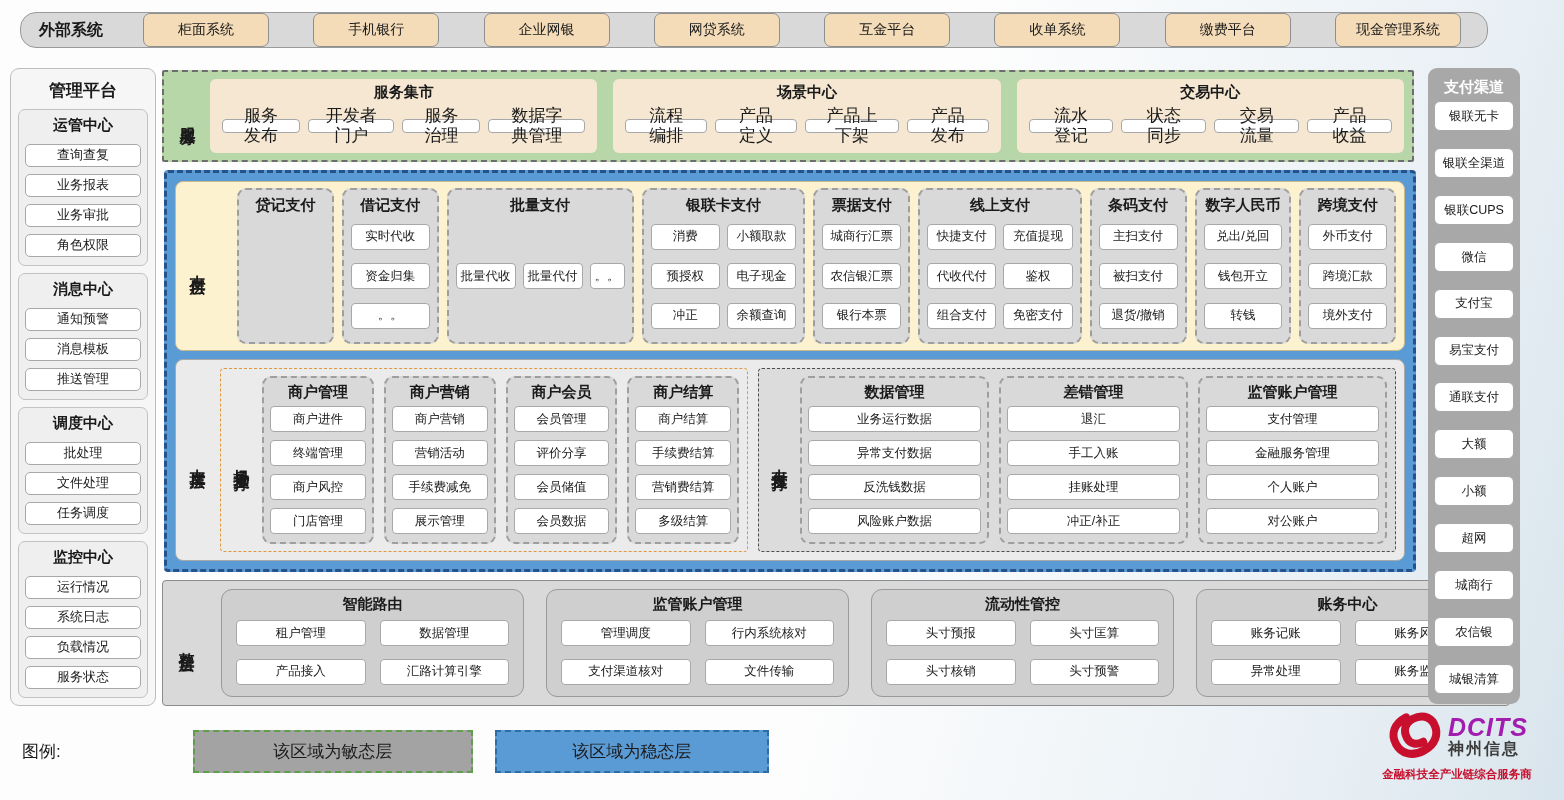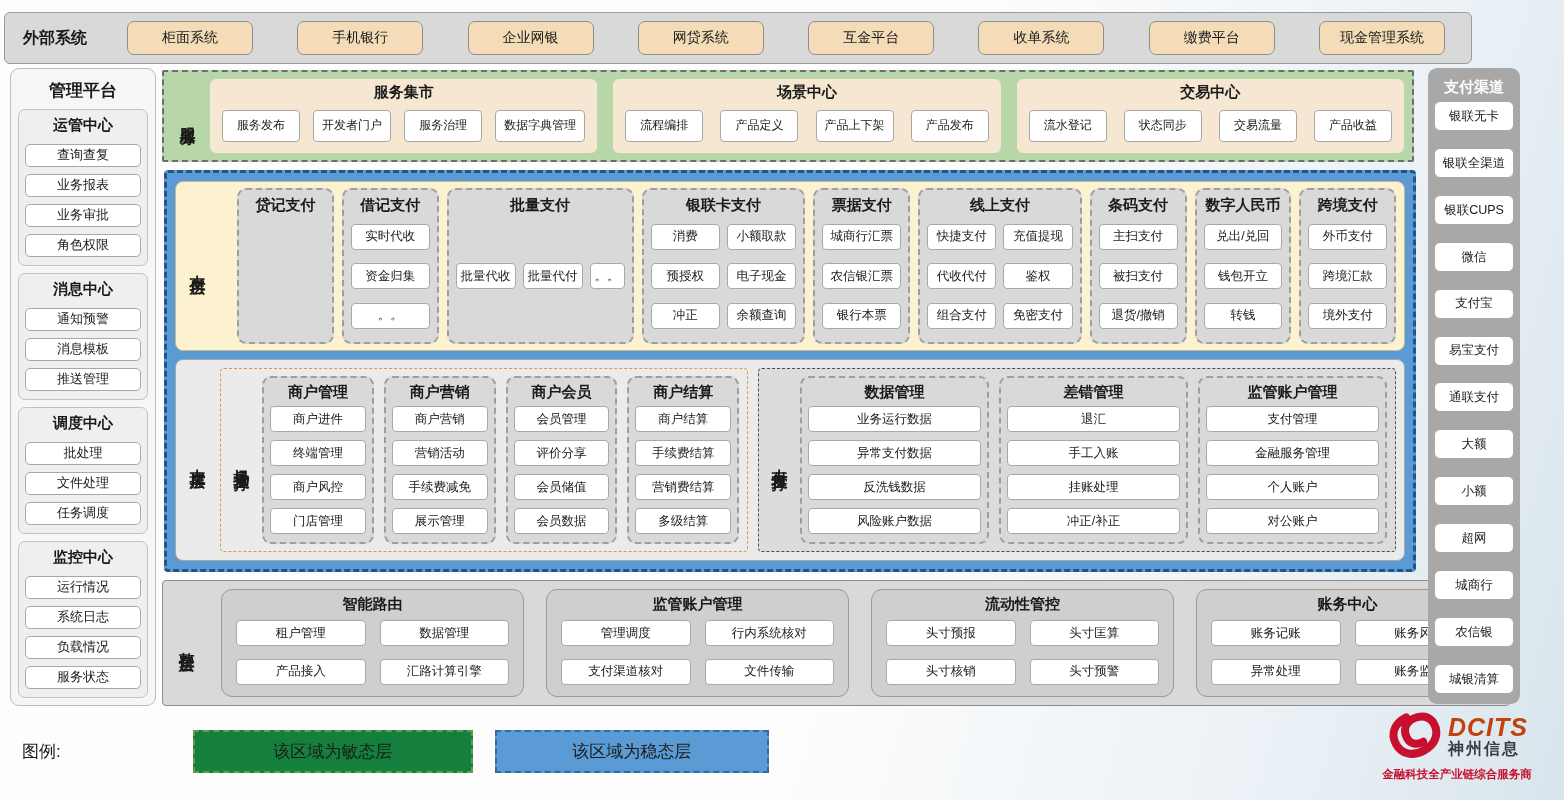--- a/index.html
+++ b/index.html
@@ -10,22 +10,22 @@
   }
   .abs { position:absolute; }
   .btn { background:#fff; border:1px solid #a8a8a8; border-radius:4px;
     text-align:center; font-size:12.5px; display:flex; align-items:center; justify-content:center;
     padding:3px 4px; line-height:1.15; }
   .vlabel { writing-mode:vertical-rl; text-orientation:upright;
     font-weight:bold; font-size:17px; letter-spacing:3px;
     display:flex; align-items:center; justify-content:center; }
 
   
-  #external-bar { left:4px; top:12px; width:1468px; height:52px;
-    background:#d9d9d9; border:1.5px solid #9a9a9a; border-radius:6px;
+  #external-bar { left:20px; top:12px; width:1468px; height:36px;
+    background:#d9d9d9; border:1.5px solid #9a9a9a; border-radius:16px;
     display:flex; align-items:center; padding:0 18px; }
   #external-title { font-weight:bold; font-size:16px; width:96px; flex:none; }
   #external-items { flex:1; display:flex; justify-content:space-between; padding:0 8px; }
   .sys-btn { width:126px; height:34px; background:#f5dcb9; border:1.5px solid #8f8f8f;
     border-radius:7px; font-size:14px; display:flex; align-items:center; justify-content:center; }
 
   
   #management { left:10px; top:68px; width:146px; height:638px;
     background:#f6f6f6; border:1px solid #bdbdbd; border-radius:9px;
     padding:7px 7px; display:flex; flex-direction:column; }
@@ -38,21 +38,21 @@
   
   #service-layer { left:162px; top:70px; width:1252px; height:92px;
     background:#b7d7a8; border:2px dashed #6d6d6d; border-radius:2px;
     display:flex; padding:7px 8px 7px 10px; gap:10px; }
   #service-label { width:26px; font-size:16px; letter-spacing:1px; }
   #service-groups { flex:1; display:flex; gap:16px; }
   .svc-group { flex:1; background:#f6e7d2; border-radius:6px; padding:3px 12px 6px;
     display:flex; flex-direction:column; }
   .svc-title { font-weight:bold; font-size:15px; text-align:center; padding:1px 0 3px; }
   .svc-items { flex:1; display:flex; justify-content:space-between; align-items:center; gap:8px; }
-  .svc-btn { min-width:78px; height:32px; font-size:12px; padding:0 8px; }
+  .svc-btn { min-width:78px; height:14px; font-size:17px; padding:0 16px; }
 
   
   #blue-box { left:164px; top:170px; width:1252px; height:402px;
     background:#5b9bd5; border:3px dashed #26528a; border-radius:4px;
     padding:8px; display:flex; flex-direction:column; gap:8px; }
 
   #payment-layer { height:170px; background:#fdf2cf; border:1px solid #c9b98e;
     border-radius:8px; display:flex; padding:6px 8px; gap:8px; }
   #payment-label { width:26px; font-size:16px; }
   #payment-columns { flex:1; display:flex; gap:8px; }
@@ -92,28 +92,28 @@
     display:flex; flex-direction:column; }
   #channels-title { color:#fff; font-weight:bold; font-size:15px; text-align:center; padding:2px 0 4px; }
   #channel-items { flex:1; display:flex; flex-direction:column; justify-content:space-between; }
   .chan-btn { height:30px; border-radius:6px; font-size:12.5px; white-space:nowrap; }
 
   
   #legend { left:22px; top:730px; display:flex; align-items:center; gap:22px; }
   #legend-label { font-size:17px; }
   .legend-box { width:280px; height:43px; display:flex; align-items:center; justify-content:center;
     font-size:17px; }
-  #legend-agile { background:#15803d; border:2px dashed #5f9e4a; margin-left:110px; }
+  #legend-agile { background:#a3a3a3; border:2px dashed #5f9e4a; margin-left:110px; }
   #legend-stable { background:#5b9bd5; border:2px dashed #2e6da4; width:274px; }
 
   
   #logo { right:18px; top:708px; width:178px; display:flex; flex-direction:column; align-items:center; }
   #logo-top { display:flex; align-items:center; gap:4px; }
   #logo-textcol { display:flex; flex-direction:column; line-height:1.05; }
-  #logo-brand { color:#c2410c; font-weight:bold; font-style:italic; font-size:25px; letter-spacing:1px; }
+  #logo-brand { color:#a21caf; font-weight:bold; font-style:italic; font-size:25px; letter-spacing:1px; }
   #logo-company { color:#3b3b3b; font-weight:bold; font-size:16px; letter-spacing:2px; }
   #logo-tagline { color:#c8102e; font-weight:bold; font-size:11.5px; margin-top:3px; white-space:nowrap; }
 </style>
 </head>
 <body>
 
 <div id="external-bar" class="abs">
   <div id="external-title">外部系统</div>
   <div id="external-items">
       <div class="sys-btn">柜面系统</div>

